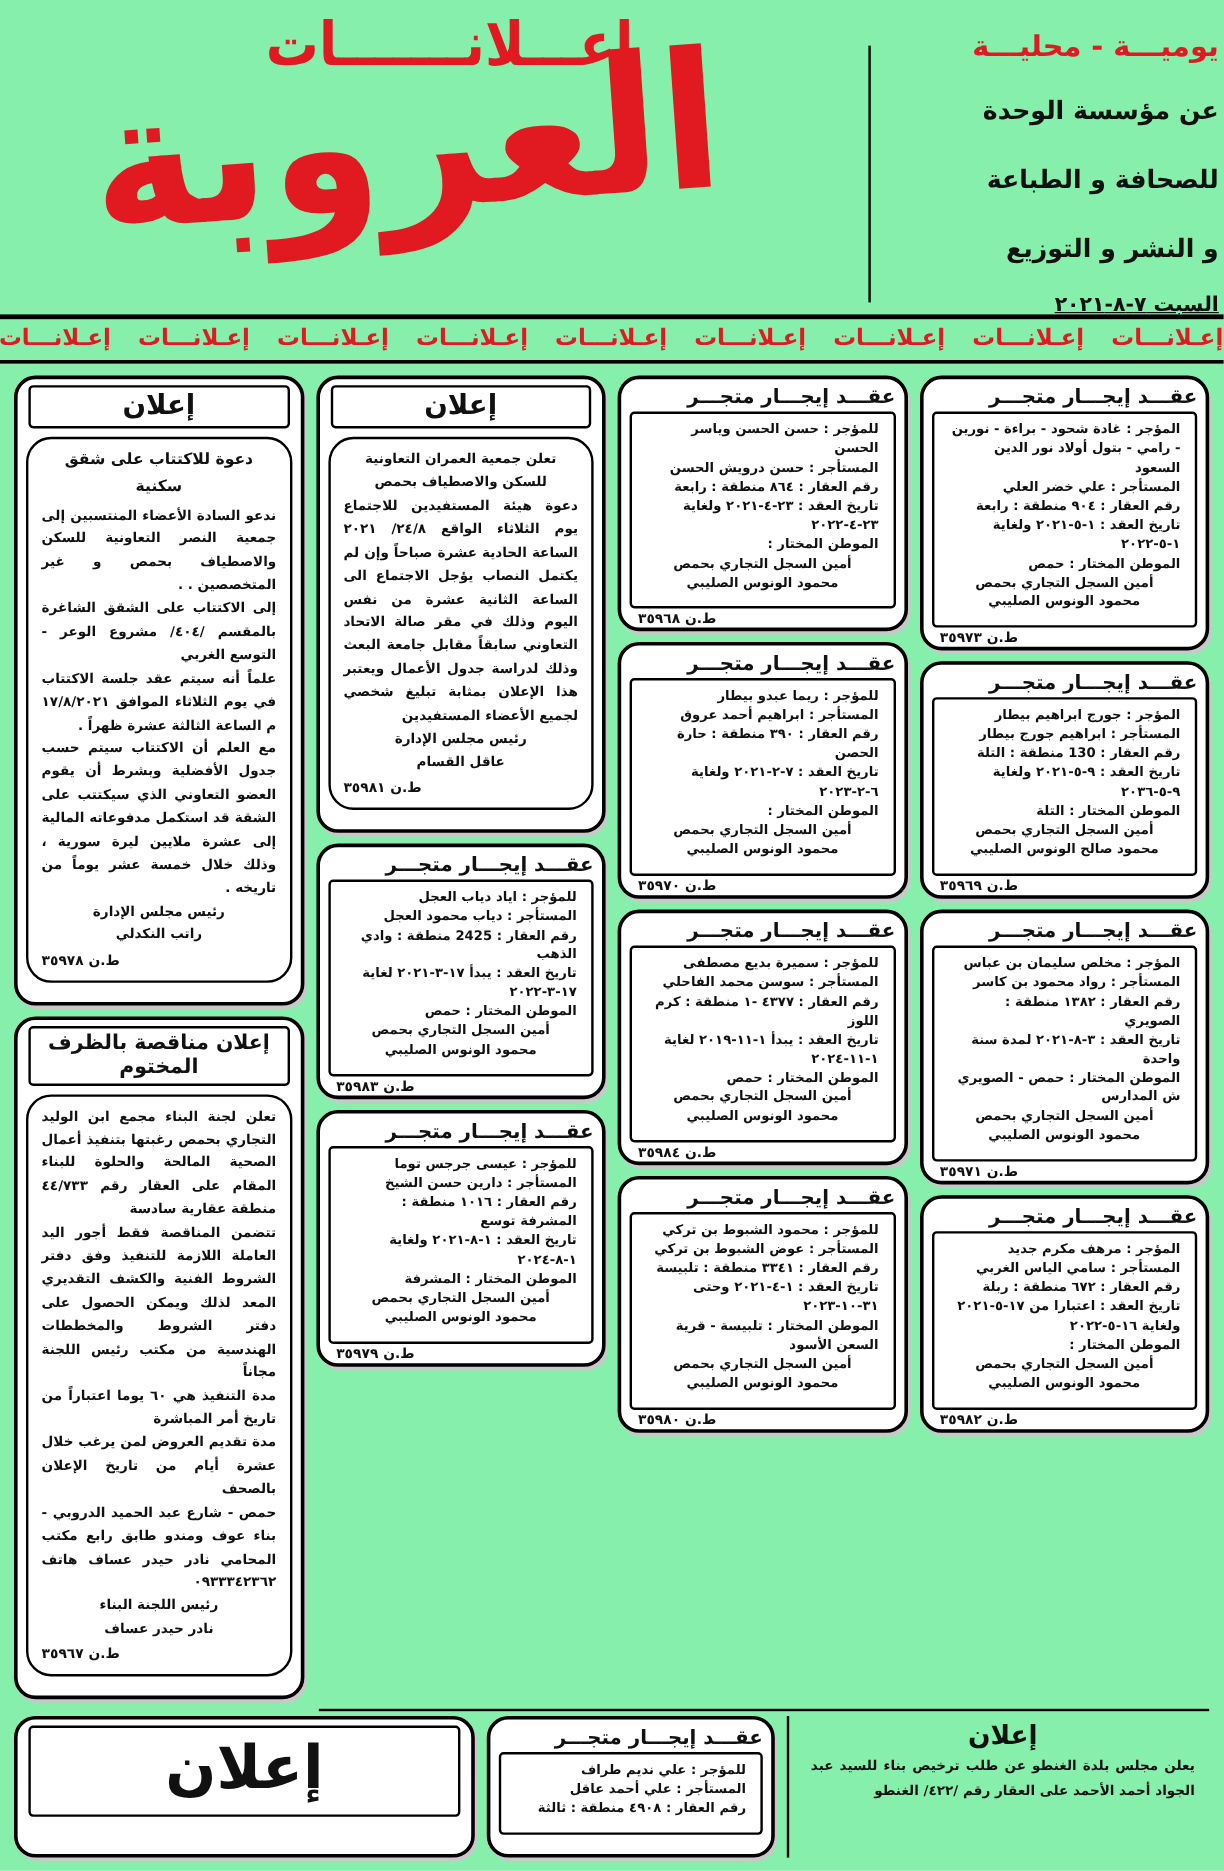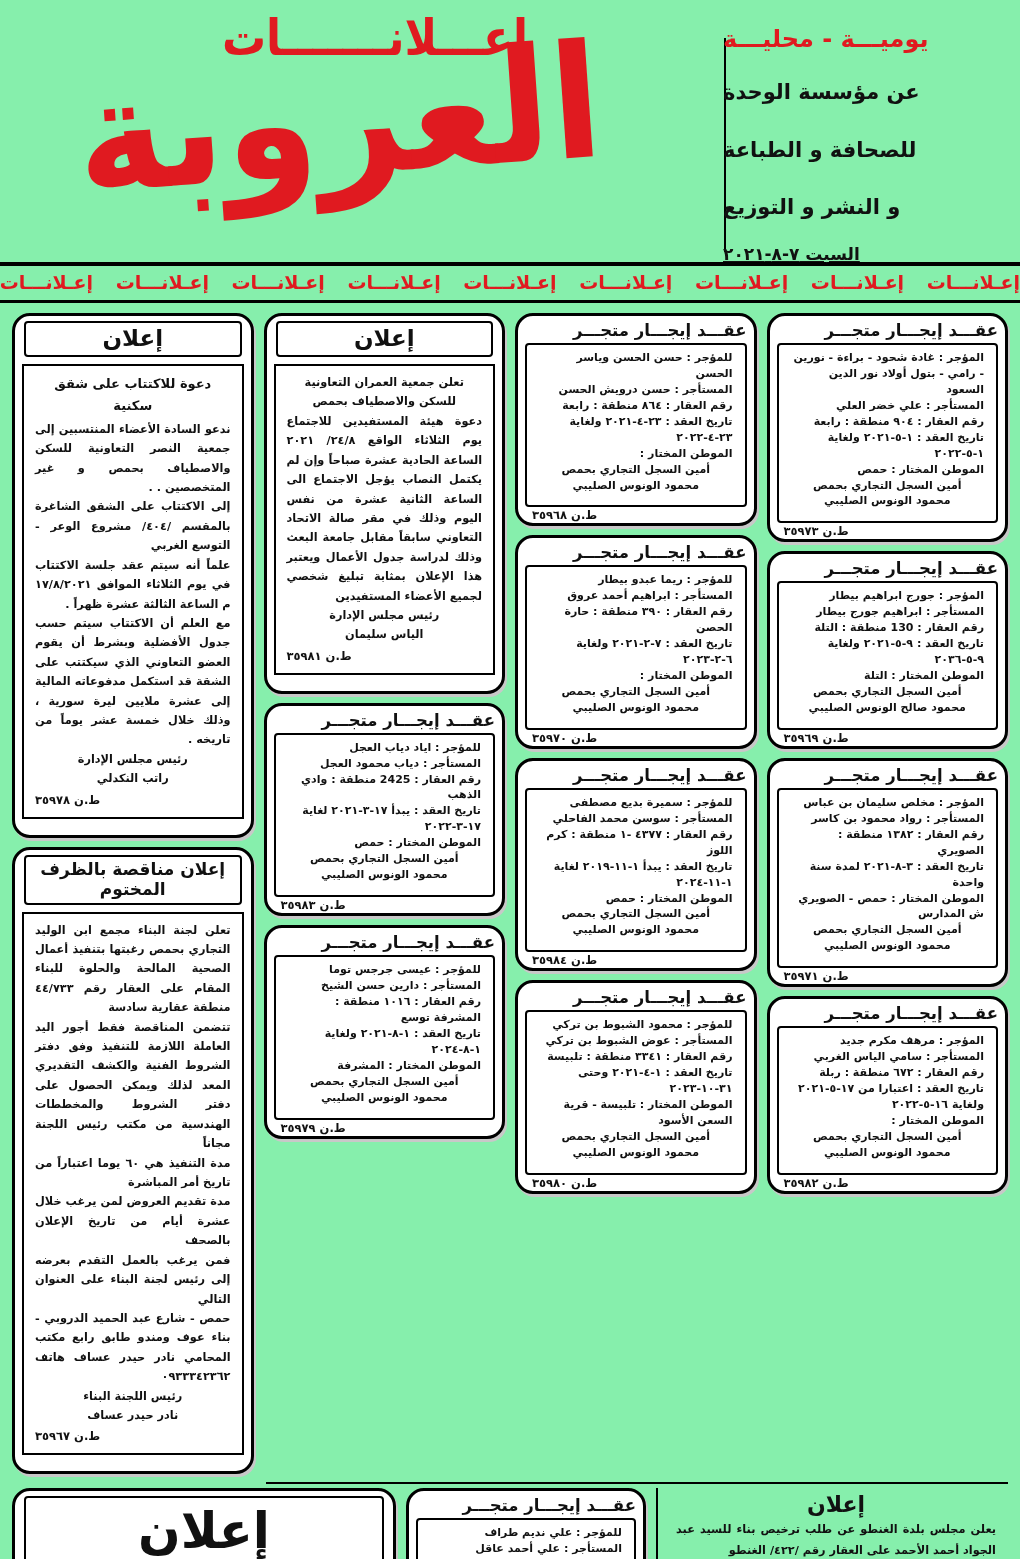--- a/index.html
+++ b/index.html
@@ -8,21 +8,21 @@
   .page { width:1020px; height:1559px; margin:0 auto; position:relative; overflow:hidden; direction:rtl; background:#86efac; }
 
   
   .header { position:relative; height:262px; }
   .m-ads { position:absolute; top:12px; left:160px; width:430px; color:var(--red);
            font-size:44px; font-weight:bold; text-align:center; transform:scaleY(1.15); }
   .m-title { position:absolute; top:8px; left:-10px; width:700px; height:250px; color:var(--red);
              font-size:150px; font-weight:bold; text-align:center; line-height:1.5;
              transform:rotate(-4deg) scaleY(1.05); }
   .vline { position:absolute; top:38px; left:724px; width:2px; height:214px; background:#000; }
-  .m-right { position:absolute; top:20px; right:21px; width:276px; text-align:left; }
+  .m-right { position:absolute; top:20px; right:4px; width:276px; text-align:right; }
   .m-tag { color:var(--red); font-size:24px; font-weight:bold; line-height:1.6; }
   .m-org { font-size:21px; font-weight:bold; line-height:2.15; margin-top:12px; }
   .m-date { font-size:17px; font-weight:bold; margin-top:14px;text-decoration:underline; }
 
   
   .strip { border-top:4px solid #000; border-bottom:3px solid #000; padding:5px 0 7px;
            text-align:center; color:var(--red); font-weight:bold; font-size:19px;
            white-space:nowrap; overflow:hidden; word-spacing:16px; }
 
   
@@ -40,21 +40,21 @@
   
   .lease .title { font-size:16.5px; padding:2px 0 3px; margin:0; }
   .lease .body { border:2px solid #000; border-radius:4px; padding:5px 12px 12px; font-size:11px; line-height:1.45; }
   .lease .ln  { text-align:right; }
   .lease .ctr { text-align:center; }
 
   
   .ann .title { border:2px solid #000; border-radius:4px; text-align:center; font-size:23px;
                 padding:2px 0 4px; margin:2px 2px 7px; font-weight:bold; }
   .ann .title.small-title { font-size:17px; }
-  .ann .body { border:2px solid #000; border-radius:0; padding:7px 11px 6px; font-size:11.3px;
+  .ann .body { border:2px solid #000; border-radius:21px; padding:7px 11px 6px; font-size:11.3px;
                line-height:1.72; text-align:justify; }
   .ann .h   { text-align:center; font-size:13px; margin:0 0 2px; }
   .ann p { margin:0; }
   .sig { text-align:center; }
   .tn-inline { text-align:left; font-size:11.5px; padding-top:2px; }
 
   
   .bigad .title { font-size:50px; padding:4px 0 10px; margin:2px 2px 8px; }
 
   
@@ -202,21 +202,21 @@
         </article>
       </section>
 
     <section class="col">
       <article class="card ann">
         <h3 class="title">إعلان</h3>
         <div class="body">
           <p class="sig">تعلن جمعية العمران التعاونية للسكن والاصطياف بحمص</p>
           <p>دعوة هيئة المستفيدين للاجتماع يوم الثلاثاء الواقع ٢٤/٨/ ٢٠٢١ الساعة الحادية عشرة صباحاً وإن لم يكتمل النصاب يؤجل الاجتماع الى الساعة الثانية عشرة من نفس اليوم وذلك في مقر صالة الاتحاد التعاوني سابقاً مقابل جامعة البعث وذلك لدراسة جدول الأعمال ويعتبر هذا الإعلان بمثابة تبليغ شخصي لجميع الأعضاء المستفيدين</p>
           <div class="sig">رئيس مجلس الإدارة</div>
-          <div class="sig">الياس سليمان</div>
+          <div class="sig">عاقل القسام</div>
           <div class="tn-inline">ط.ن ٣٥٩٨١</div>
         </div>
       </article>
 
         <article class="card lease">
           <h3 class="title">عقـــد إيجـــار متجـــر</h3>
           <div class="body">
             <div class="ln">للمؤجر : اياد دياب العجل</div>
             <div class="ln">المستأجر : دياب محمود العجل</div>
             <div class="ln">رقم العقار : 2425 منطقة : وادي الذهب</div>
@@ -257,21 +257,20 @@
           <div class="tn-inline">ط.ن ٣٥٩٧٨</div>
         </div>
       </article>
       <article class="card ann">
         <h3 class="title small-title">إعلان مناقصة بالظرف المختوم</h3>
         <div class="body">
           <p>تعلن لجنة البناء مجمع ابن الوليد التجاري بحمص رغبتها بتنفيذ أعمال الصحية المالحة والحلوة للبناء المقام على العقار رقم ٤٤/٧٣٣ منطقة عقارية سادسة</p>
           <p>تتضمن المناقصة فقط أجور اليد العاملة اللازمة للتنفيذ وفق دفتر الشروط الفنية والكشف التقديري المعد لذلك ويمكن الحصول على دفتر الشروط والمخططات الهندسية من مكتب رئيس اللجنة مجاناً</p>
           <p>مدة التنفيذ هي ٦٠ يوما اعتباراً من تاريخ أمر المباشرة</p>
           <p>مدة تقديم العروض لمن يرغب خلال عشرة أيام من تاريخ الإعلان بالصحف</p>
-          <p>فمن يرغب بالعمل التقدم بعرضه إلى رئيس لجنة البناء على العنوان التالي</p>
           <p>حمص - شارع عبد الحميد الدروبي - بناء عوف ومندو طابق رابع مكتب المحامي نادر حيدر عساف هاتف ٠٩٣٣٣٤٢٣٦٢</p>
           <div class="sig">رئيس اللجنة البناء</div>
           <div class="sig">نادر حيدر عساف</div>
           <div class="tn-inline">ط.ن ٣٥٩٦٧</div>
         </div>
       </article>
     </section>
   </main>
 
   <div class="midline"></div>

